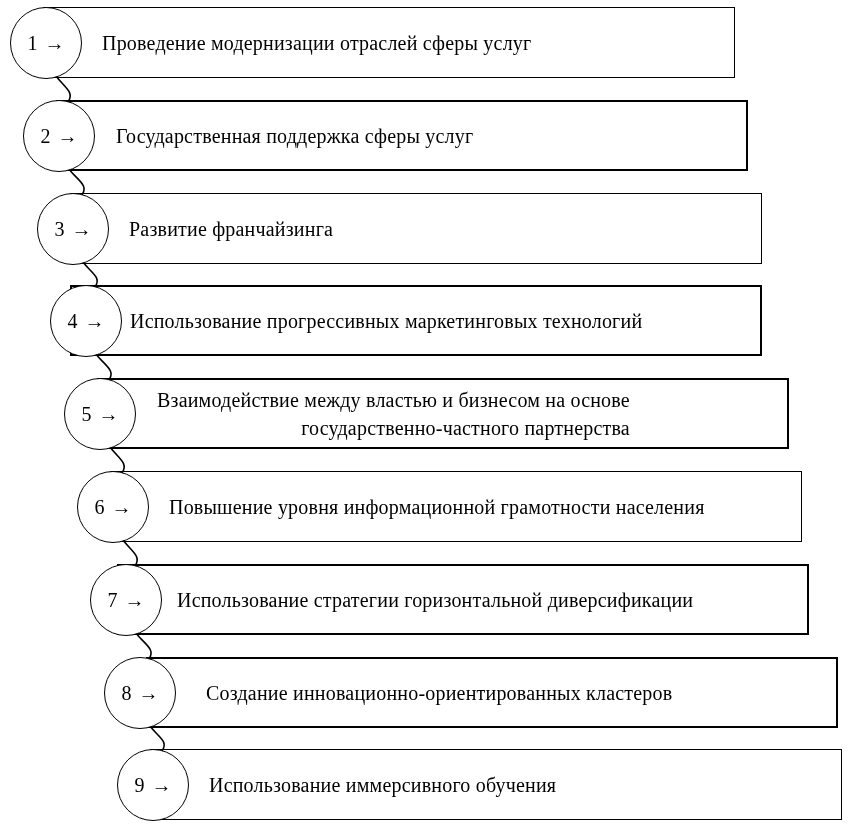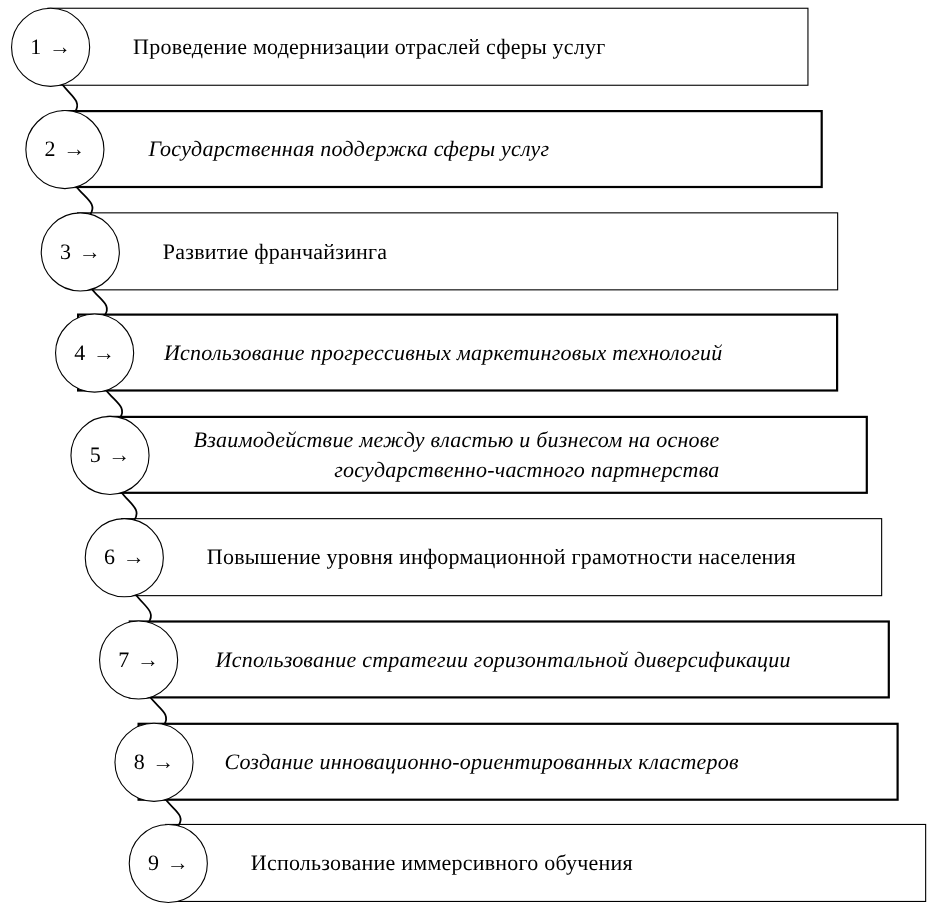--- a/index.html
+++ b/index.html
@@ -30,31 +30,30 @@
   .row { position: absolute; left: 0; top: 0; width: 851px; height: 0; }
   .box {
     position: absolute;
     width: 692px;
     height: 71px;
     box-sizing: border-box;
     background: #ffffff;
     border: 1.5px solid #000000;
     z-index: 1;
   }
-  .row.thick .box { border-width: 2.5px; font-style: italic; }
+  .row.thick .box { border-width: 2.5px; }
   .label {
     position: absolute;
     left: 58px;
     top: 50%;
     transform: translateY(-50%);
     white-space: pre-line;
     font-size: 20px;
     line-height: 28px;
     letter-spacing: 0.2px;
-    margin-left: 19px;
   }
   .circle {
     position: absolute;
     width: 72px;
     height: 72px;
     box-sizing: border-box;
     border: 1.6px solid #000000;
     border-radius: 50%;
     background: #ffffff;
     z-index: 3;
@@ -67,21 +66,21 @@
   .circle .arrow { font-size: 20px; }
 
   
   .r1 .box { left: 43px;  top: 7px;   } .r1 .circle { left: 10px;  top: 7px;   }
   .r2 .box { left: 56px;  top: 100px; } .r2 .circle { left: 23px;  top: 100px; }
   .r3 .box { left: 70px;  top: 193px; } .r3 .circle { left: 37px;  top: 193px; }
   .r4 .box { left: 70px;  top: 285px; } .r4 .circle { left: 50px;  top: 285px; }
   .r5 .box { left: 97px;  top: 378px; text-align: right; } .r5 .circle { left: 64px;  top: 378px; }
   .r6 .box { left: 110px; top: 471px; } .r6 .circle { left: 77px;  top: 471px; }
   .r7 .box { left: 117px; top: 564px; } .r7 .circle { left: 90px;  top: 564px; }
-  .r8 .box { left: 125px; top: 657px; } .r8 .circle { left: 104px; top: 657px; }
+  .r8 .box { left: 146px; top: 657px; } .r8 .circle { left: 104px; top: 657px; }
   .r9 .box { left: 150px; top: 749px; } .r9 .circle { left: 117px; top: 749px; }
 </style>
 </head>
 <body>
 
 <div class="stage">
 
   <svg class="connectors" viewBox="0 0 851 836" xmlns="http://www.w3.org/2000/svg">
     <path d="M 56 76 C 64 87, 75 92, 68 102" fill="none" stroke="#000" stroke-width="1.6"></path>
     <path d="M 69 169 C 77 180, 89 185, 82 195" fill="none" stroke="#000" stroke-width="1.6"></path>

